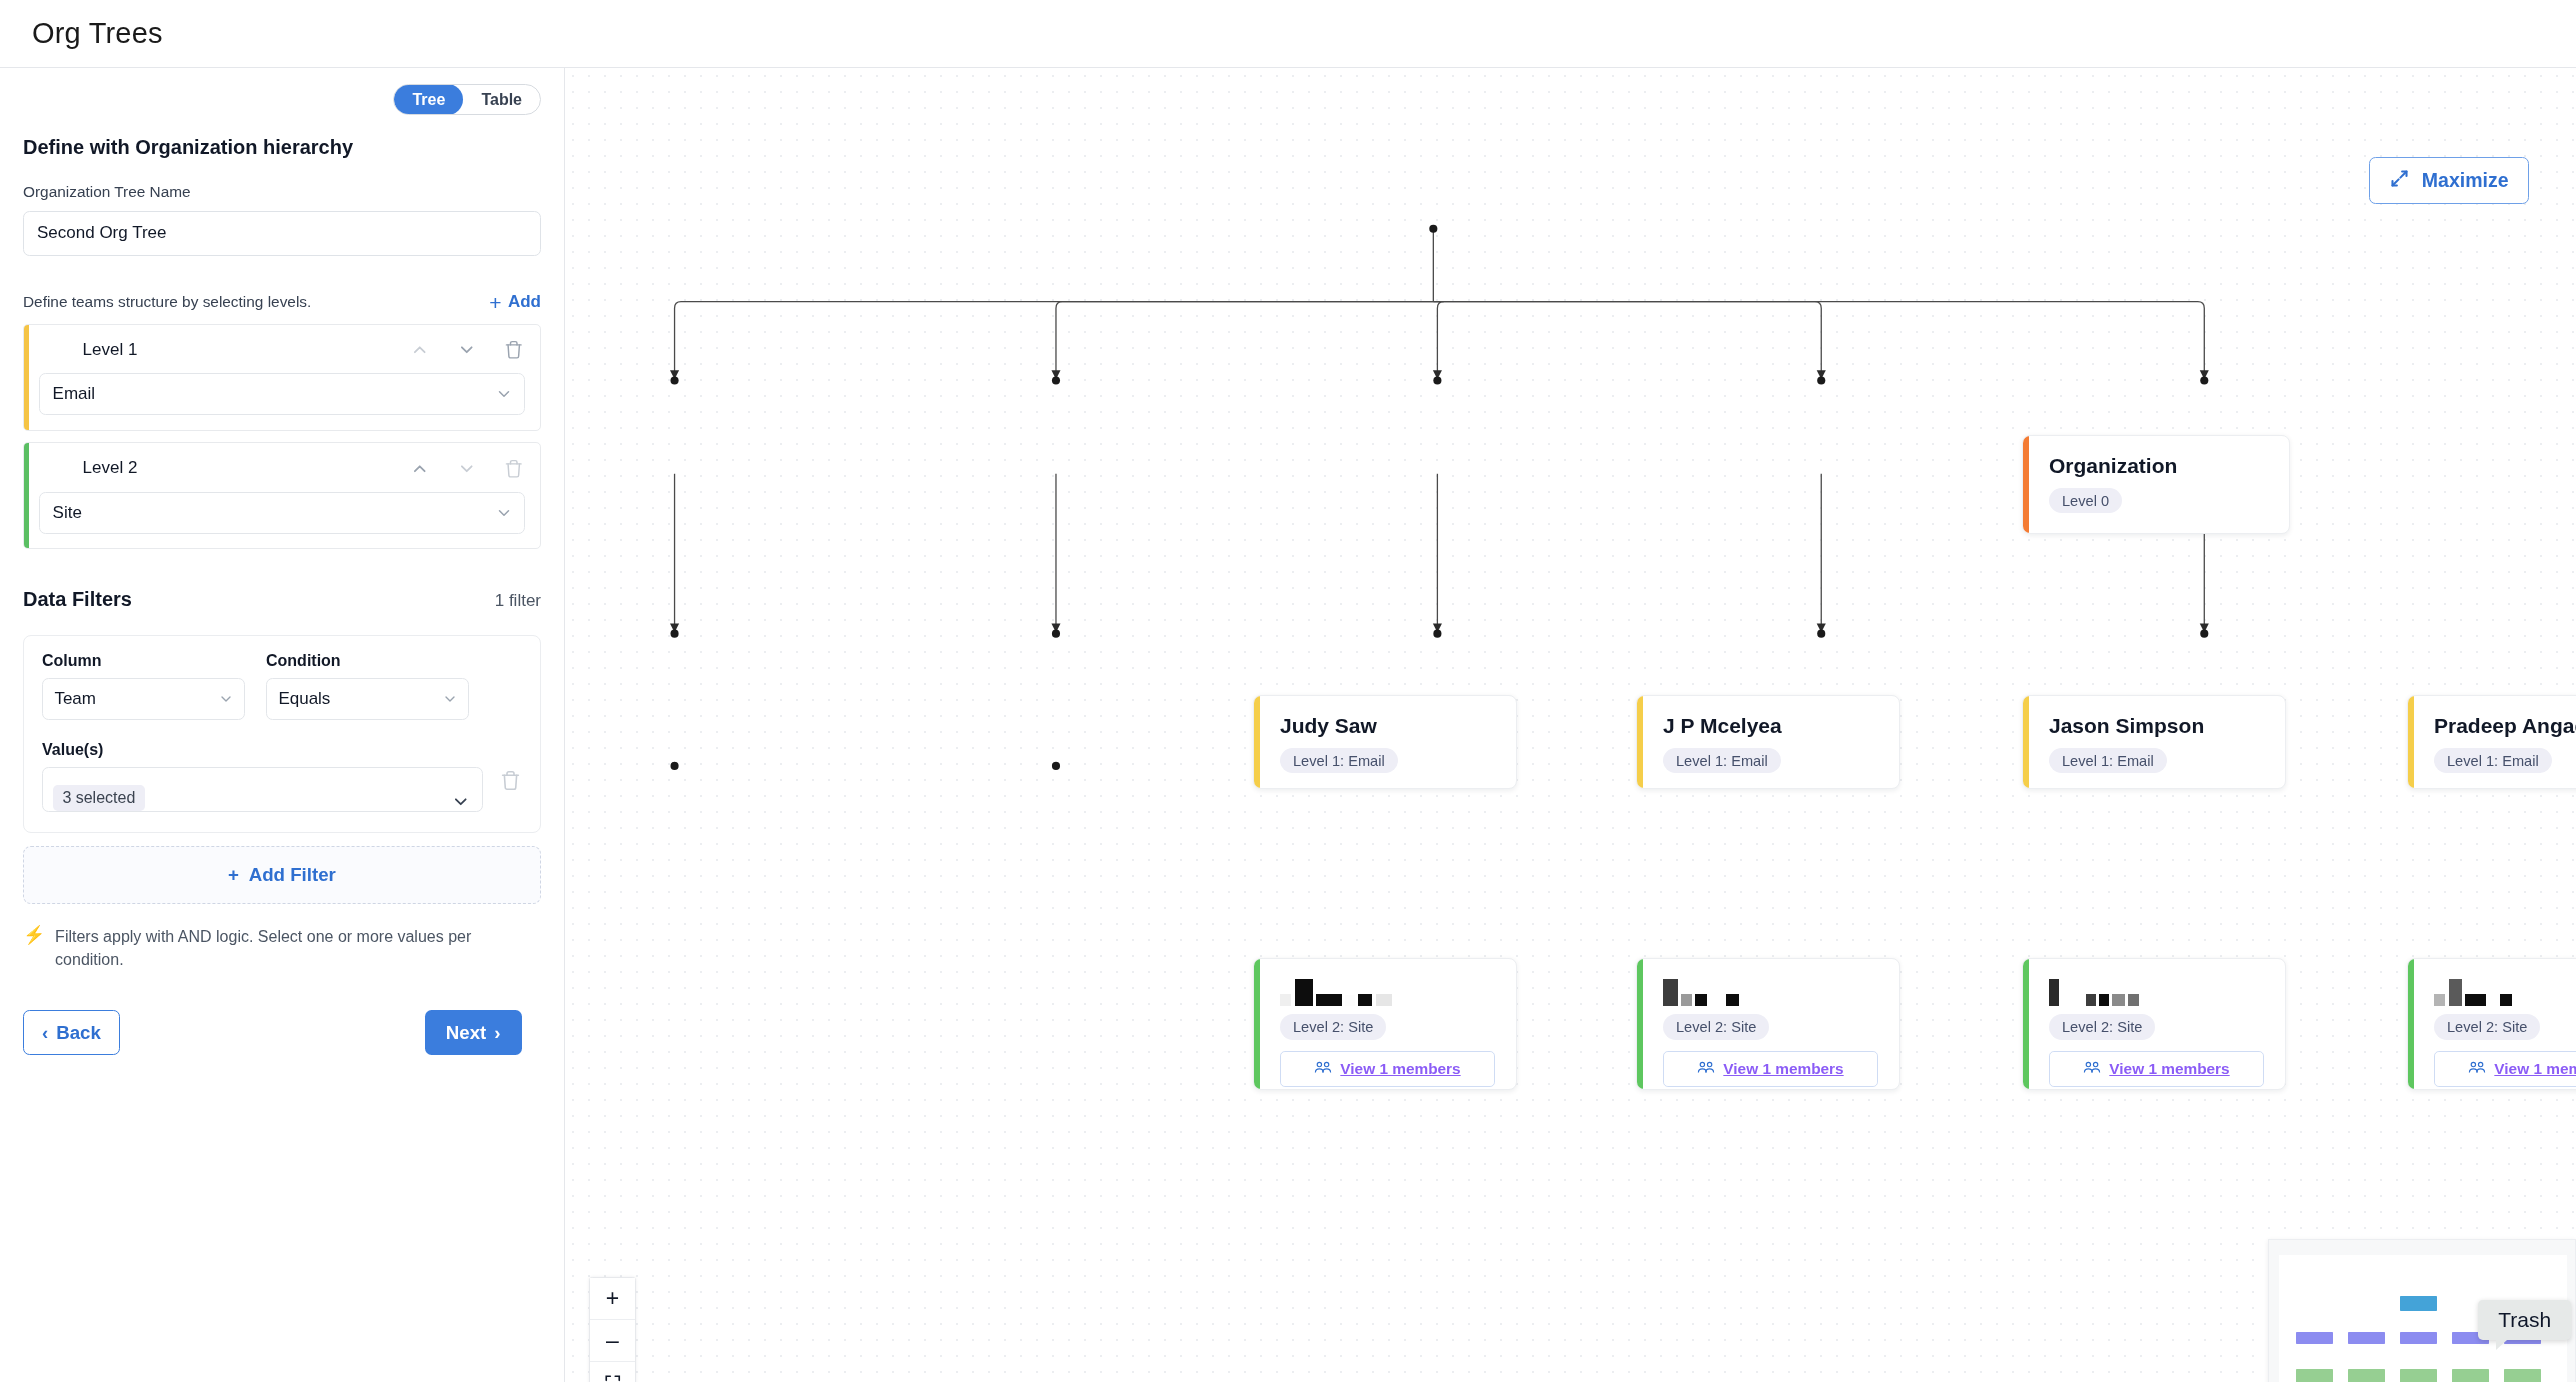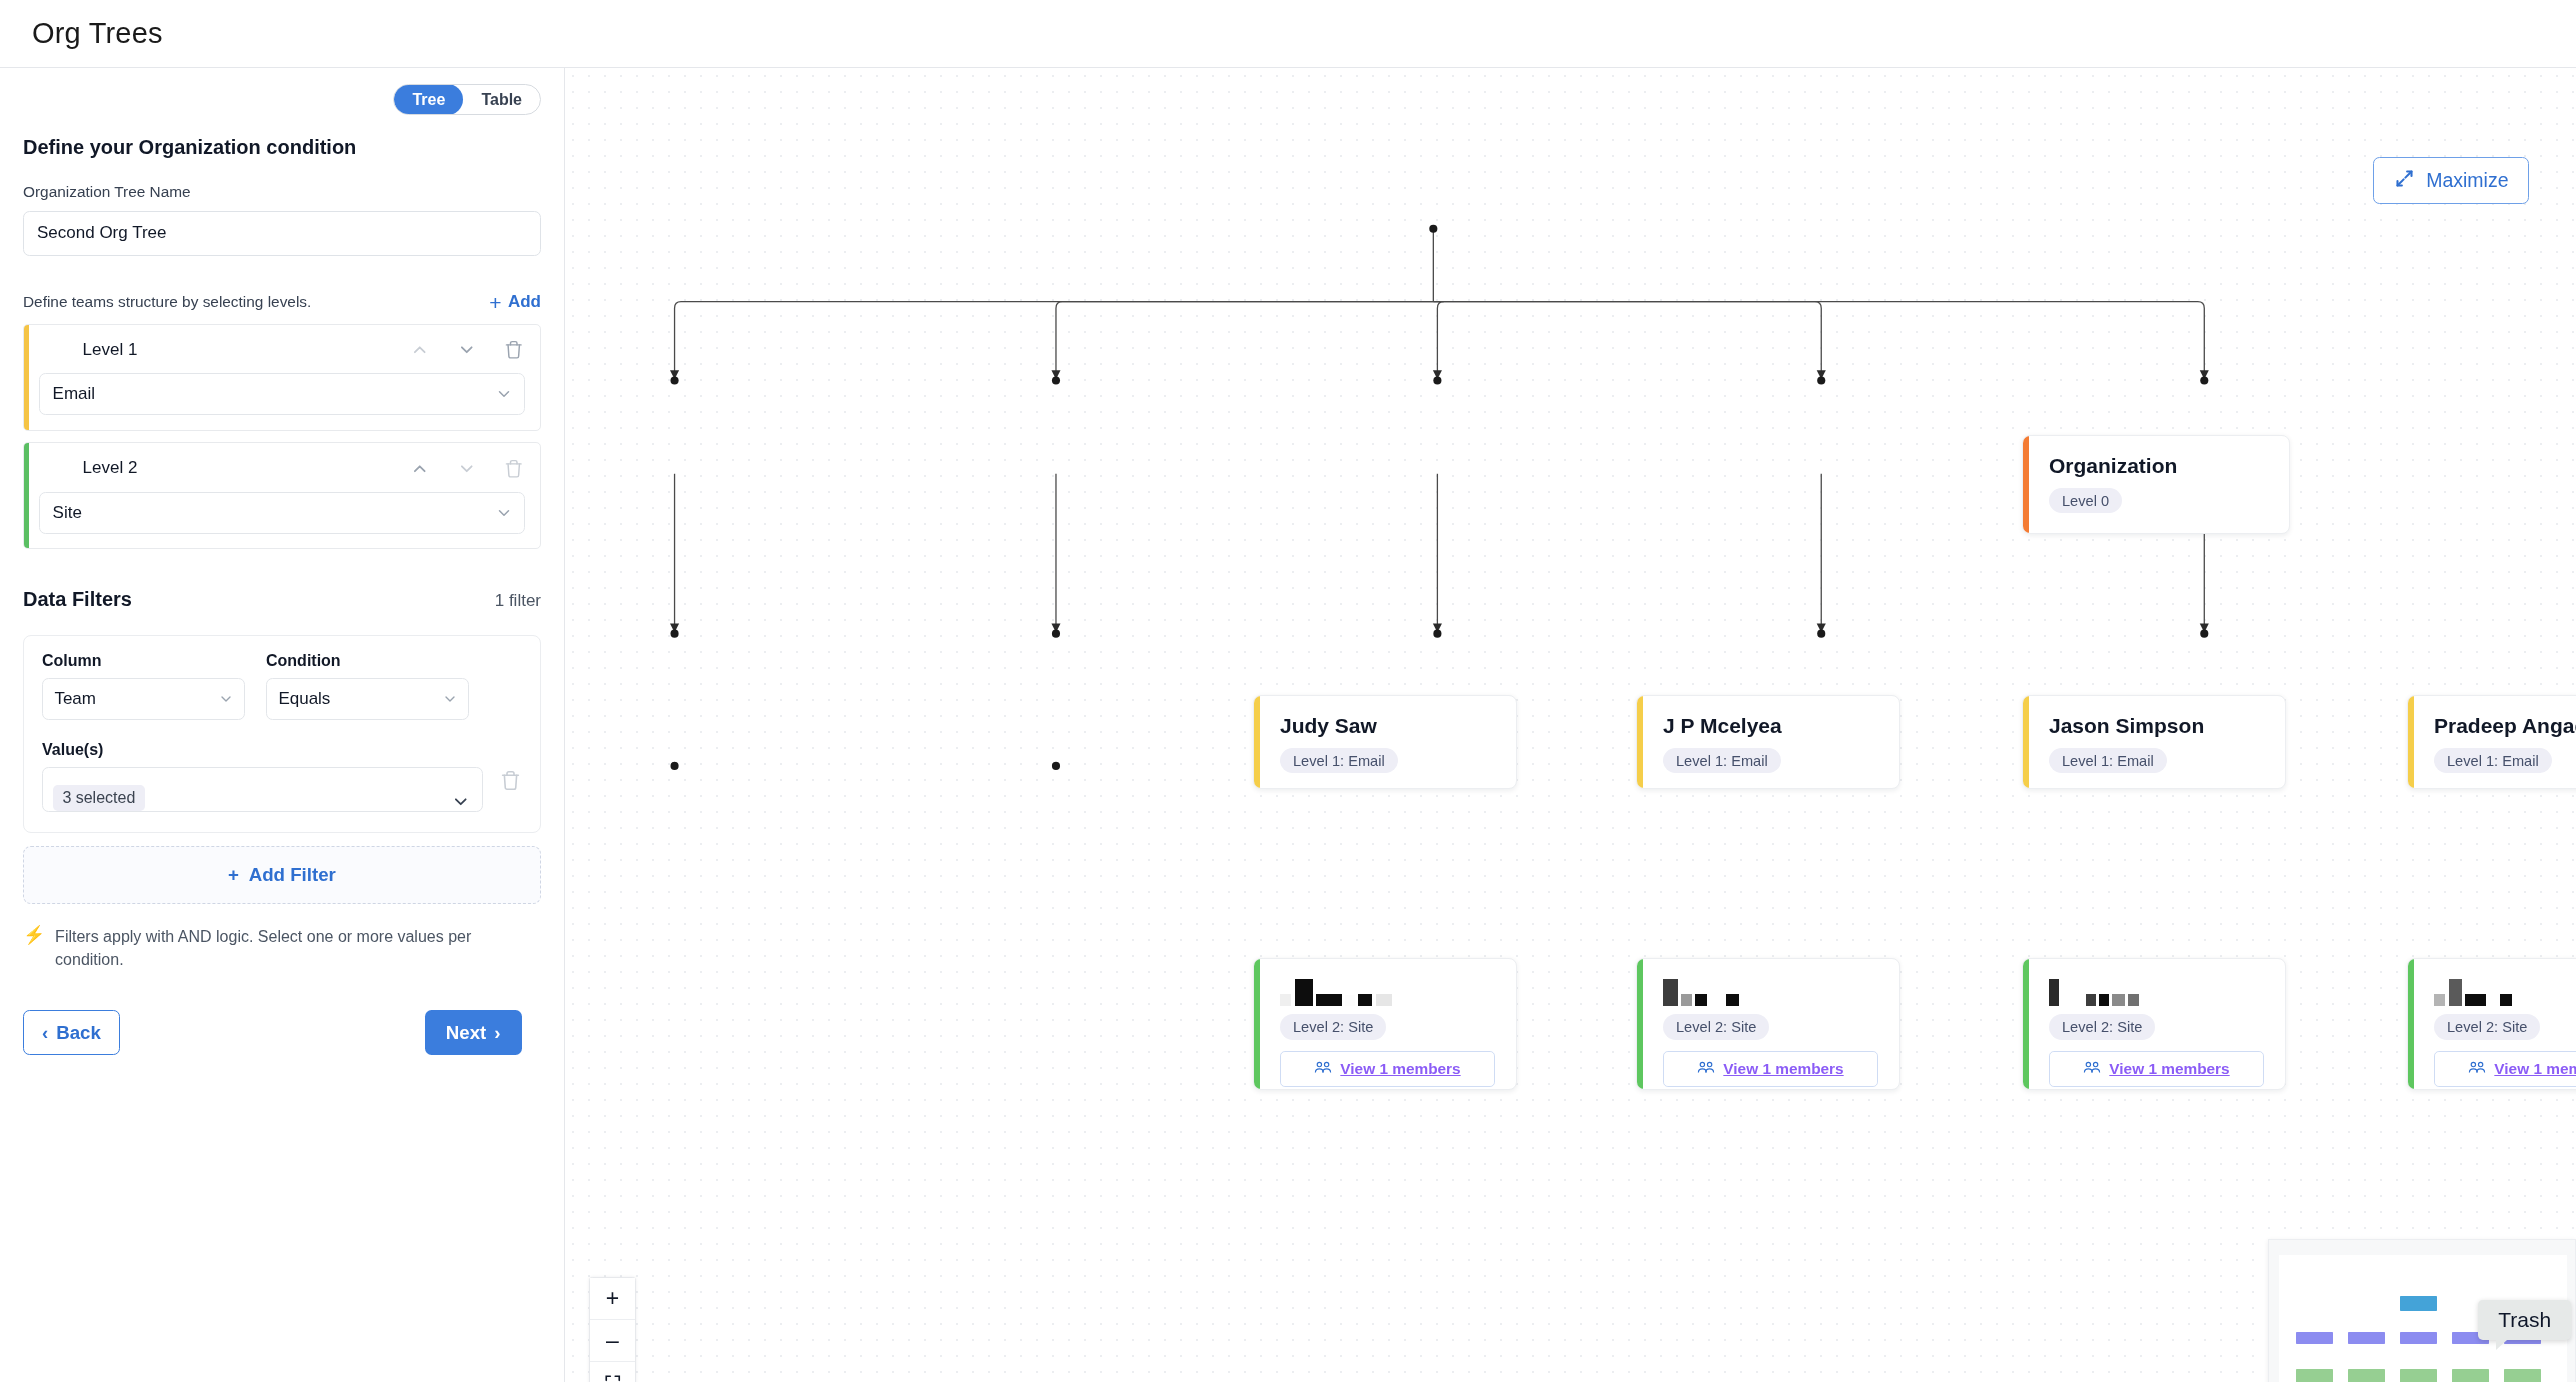--- a/index.html
+++ b/index.html
@@ -170,21 +170,21 @@
   .canvas {
     flex: 1; position: relative; overflow: hidden;
     background-color: #ffffff;
     background-image: radial-gradient(#eceef1 1.1px, transparent 1.1px);
     background-size: 16px 16px;
   }
   .maximize {
     position: absolute; right: 47px; top: 89px;
     display: inline-flex; align-items: center; gap: 11.4px;
     border: 0.8px solid #6ea0e8; border-radius: 6.5px; background: #fff;
-    color: #2f6fd0; font-size: 19.5px; font-weight: 400;
+    color: #2f6fd0; font-size: 19.5px; font-weight: 700;
     padding: 0 19.5px; height: 47px; cursor: pointer; font-family: inherit;
     z-index: 3;
   }
 
   .edges { position: absolute; inset: 0; pointer-events: none; }
 
   .node {
     position: absolute; background: #fff;
     border: 0.8px solid #eceef1; border-radius: 8px;
     box-shadow: 0 1.6px 4.9px rgba(16,24,40,.07);
@@ -268,21 +268,21 @@
 
   <aside class="sidebar">
 
     <div class="toggle-row">
       <div class="seg">
         <button class="seg-btn active">Tree</button>
         <button class="seg-btn">Table</button>
       </div>
     </div>
 
-    <div class="section-title">Define your Organization condition</div>
+    <div class="section-title">Define with Organization hierarchy</div>
 
     <div class="field-label">Organization Tree Name</div>
     <input class="text-input" type="text" value="Second Org Tree" style="">
 
     <div class="levels-head">
       <div class="levels-hint">Define teams structure by selecting levels.</div>
       <button class="add-link">
         <span class="plus">+</span>
         <span>Add</span>
       </button>

